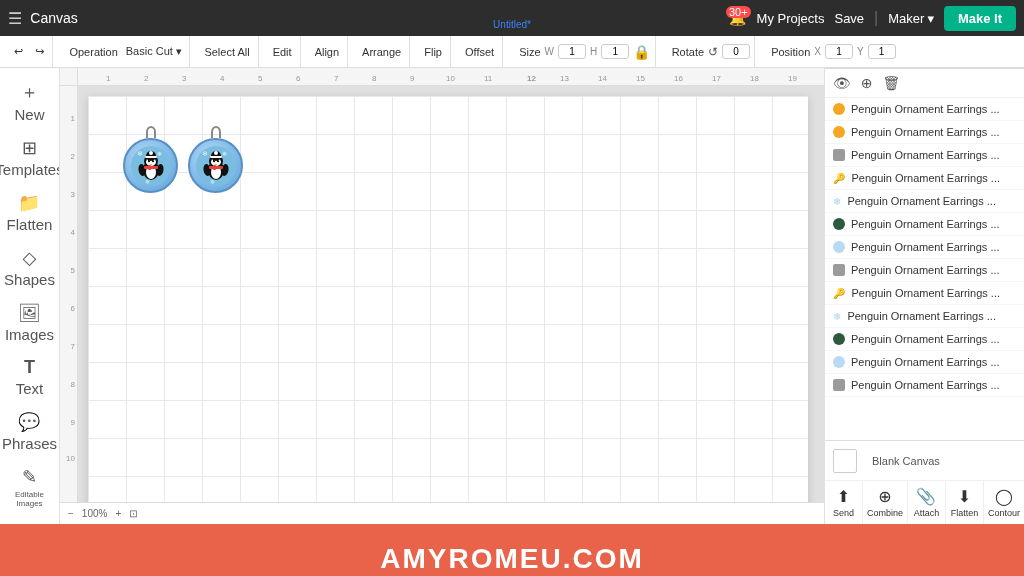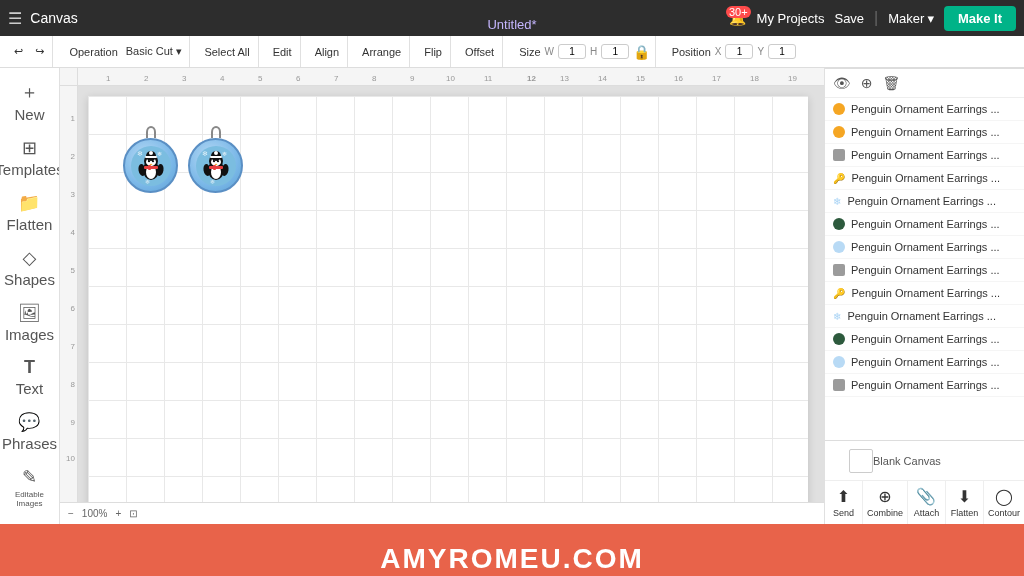--- a/index.html
+++ b/index.html
@@ -5,21 +5,21 @@
     * { margin: 0; padding: 0; box-sizing: border-box; }
     body { width: 1024px; height: 576px; overflow: hidden; font-family: 'Segoe UI', Arial, sans-serif; background: #f0f0f0; }
 
     
     #top-nav {
       display: flex; align-items: center; background: #2d2d2d; height: 36px;
       padding: 0 8px; gap: 8px; position: relative; z-index: 10;
     }
     #hamburger-icon { color: #ccc; font-size: 16px; cursor: pointer; }
     #app-name { color: #fff; font-size: 14px; font-weight: 500; margin-right: 12px; }
-    #doc-title { color: #c4b5fd; font-size: 13px; position: absolute; left: 50%; transform: translateX(-50%); margin-top: 12px; }
+    #doc-title { color: #3b82f6; font-size: 10px; position: absolute; left: 50%; transform: translateX(-50%); margin-top: 12px; }
     #nav-right { margin-left: auto; display: flex; align-items: center; gap: 10px; }
     #notif-btn { color: #ccc; font-size: 14px; cursor: pointer; position: relative; }
     #notif-badge {
       background: #ff4b4b; color: #fff; border-radius: 8px; font-size: 11px;
       padding: 0 3px; position: absolute; top: -4px; right: -4px;
     }
     #my-projects-btn { color: #fff; font-size: 13px; cursor: pointer; }
     #save-btn { color: #fff; font-size: 13px; cursor: pointer; }
     #nav-divider { color: #666; }
     #maker-btn { color: #fff; font-size: 13px; cursor: pointer; display: flex; align-items: center; gap: 3px; }
@@ -113,21 +113,21 @@
       border-bottom: 1px solid #f5f5f5; cursor: pointer; font-size: 11px;
     }
     .layer-dot { width: 12px; height: 12px; border-radius: 50%; flex-shrink: 0; }
     .layer-dot.orange { background: #f5a623; }
     .layer-dot.gray { background: #9b9b9b; border-radius: 2px; }
     .layer-label { font-size: 11px; color: #333; flex: 1; white-space: nowrap; overflow: hidden; text-overflow: ellipsis; }
 
     
     #blank-canvas-bar {
       height: 40px; border-top: 1px solid #ddd; display: flex; align-items: center;
-      padding: 0 24px; gap: 0; background: #fff;
+      padding: 0 8px; gap: 15px; background: #fff;
     }
     #blank-canvas-thumb { width: 24px; height: 24px; background: #fff; border: 1px solid #ccc; border-radius: 2px; flex-shrink: 0; }
     #blank-canvas-label { font-size: 11px; color: #555; }
 
     
     #bottom-actions {
       display: flex; border-top: 1px solid #eee; background: #fff;
     }
     .bottom-action-btn {
       flex: 1; display: flex; flex-direction: column; align-items: center; justify-content: center;
@@ -200,20 +200,25 @@
   <div class="toolbar-group">
     <span class="toolbar-btn">Offset</span>
   </div>
   <div class="toolbar-group">
     <span class="toolbar-label">Size</span>
     <span style="font-size:10px;color:#888;">W</span>
     <input type="text" class="toolbar-small-input" value="1" style="">
     <span style="font-size:10px;color:#888;">H</span>
     <input type="text" class="toolbar-small-input" value="1" style="">
     <span style="font-size:14px;color:#555;">🔒</span>
+  </div>
+  <div class="toolbar-group">
+    <span class="toolbar-label">Rotate</span>
+    <span style="font-size:12px;color:#555;">↺</span>
+    <input type="text" class="toolbar-small-input" value="0" style="">
   </div>
   <div class="toolbar-group">
     <span class="toolbar-label">Position</span>
     <span style="font-size:10px;color:#888;">X</span>
     <input type="text" class="toolbar-small-input" value="1" style="">
     <span style="font-size:10px;color:#888;">Y</span>
     <input type="text" class="toolbar-small-input" value="1" style="">
   </div>
 </div>
 

